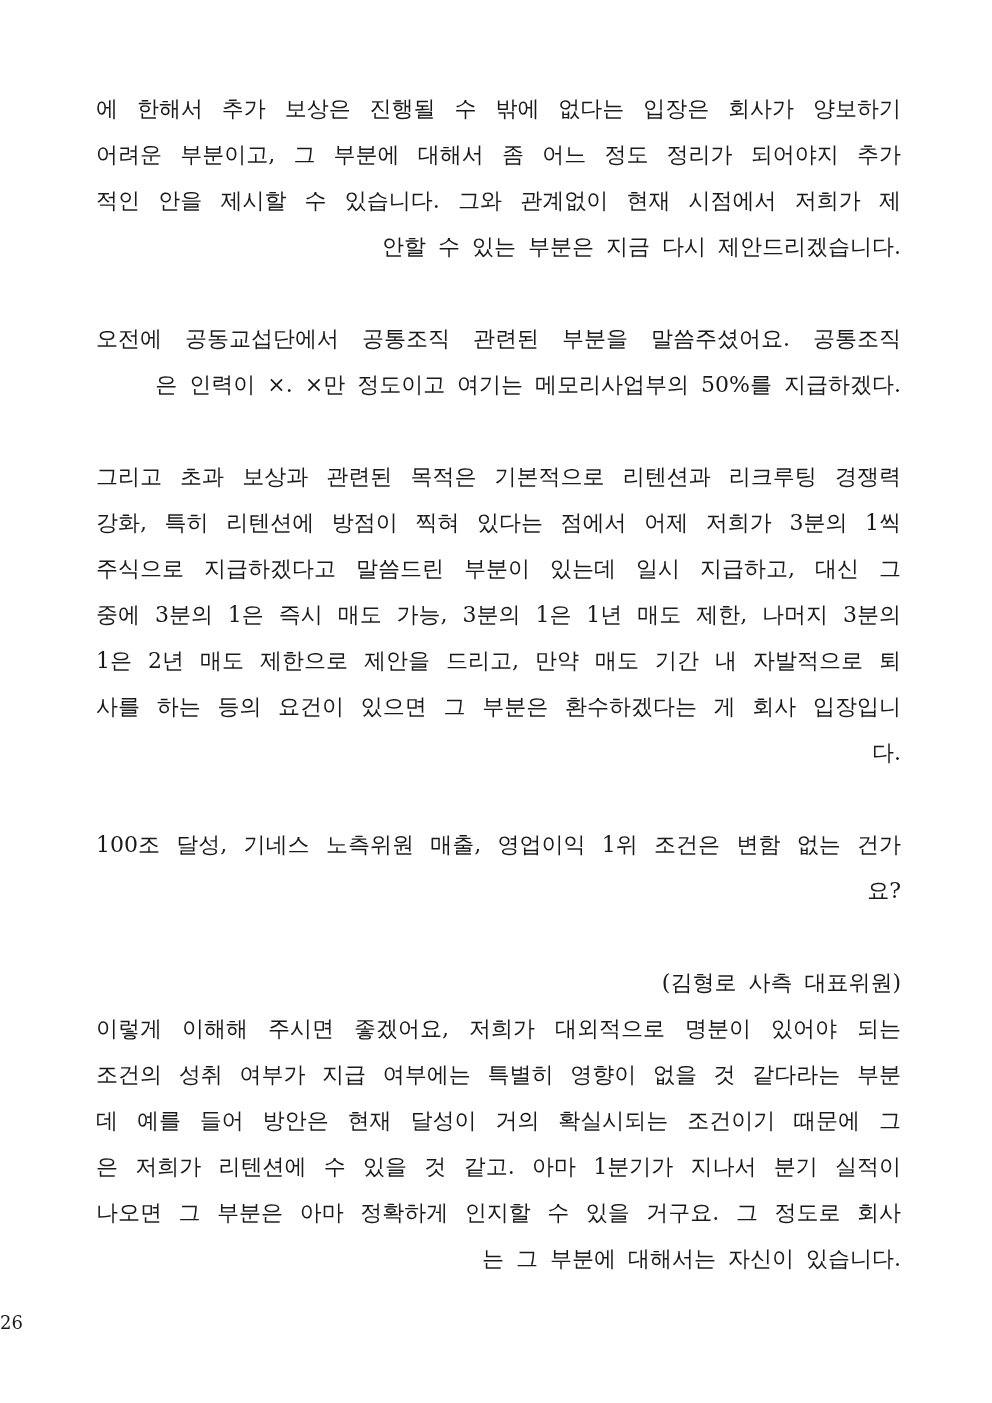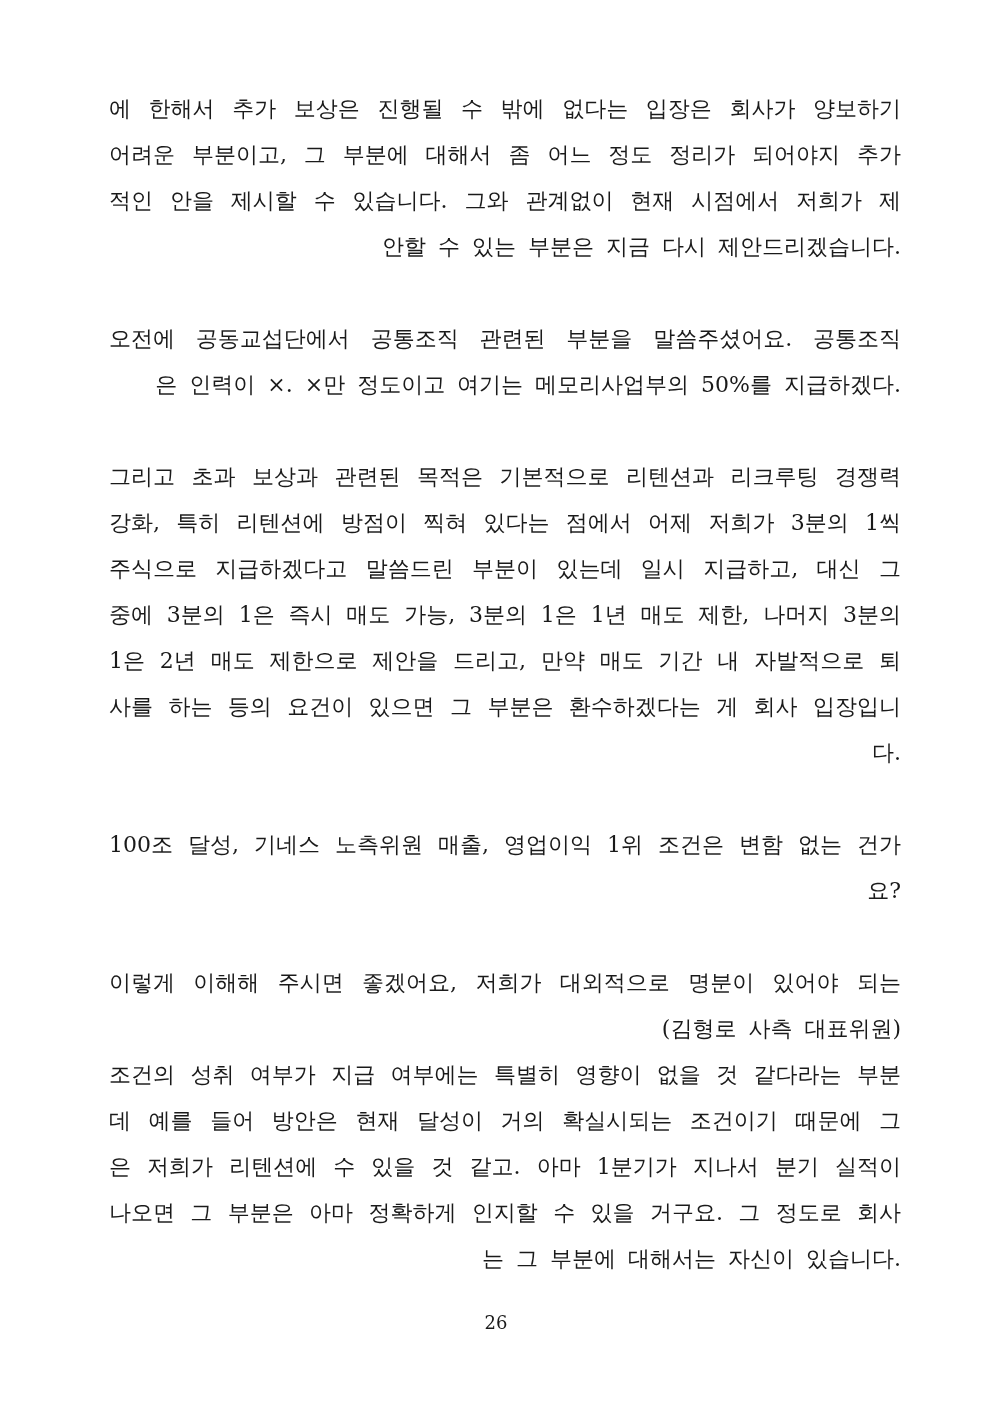--- a/index.html
+++ b/index.html
@@ -26,37 +26,36 @@
     left: 93px;
     top: 86px;
     width: 808px;
     color: #1a1a1a;
     font-size: 22px;
     line-height: 46px;
     word-spacing: 5px;
     word-break: keep-all;
   }
   .para {
-    margin: 0 0 46px 16px;
+    margin: 0 0 46px 3px;
   }
   .line {
     text-align: right;
     white-space: normal;
   }
   .line.j {
     text-align: justify;
     text-align-last: justify;
     -moz-text-align-last: justify;
   }
   .pagenum {
     position: absolute;
     left: 0;
     top: 1310px;
     width: 100%;
-    text-align: center;
     font-size: 18px;
     line-height: 26px;
     color: #1a1a1a;
   }
 </style>
 </head>
 <body>
 
 <div class="page">
   <div class="content" id="content">
@@ -77,22 +76,22 @@
         <div class="line j">중에 3분의 1은 즉시 매도 가능, 3분의 1은 1년 매도 제한, 나머지 3분의</div>
         <div class="line j">1은 2년 매도 제한으로 제안을 드리고, 만약 매도 기간 내 자발적으로 퇴</div>
         <div class="line j">사를 하는 등의 요건이 있으면 그 부분은 환수하겠다는 게 회사 입장입니</div>
         <div class="line">다.</div>
       </div>
       <div class="para">
         <div class="line j">100조 달성, 기네스 노측위원 매출, 영업이익 1위 조건은 변함 없는 건가</div>
         <div class="line">요?</div>
       </div>
       <div class="para">
+        <div class="line">(김형로 사측 대표위원)</div>
         <div class="line j">이렇게 이해해 주시면 좋겠어요, 저희가 대외적으로 명분이 있어야 되는</div>
-        <div class="line">(김형로 사측 대표위원)</div>
         <div class="line j">조건의 성취 여부가 지급 여부에는 특별히 영향이 없을 것 같다라는 부분</div>
         <div class="line j">데 예를 들어 방안은 현재 달성이 거의 확실시되는 조건이기 때문에 그</div>
         <div class="line j">은 저희가 리텐션에 수 있을 것 같고. 아마 1분기가 지나서 분기 실적이</div>
         <div class="line j">나오면 그 부분은 아마 정확하게 인지할 수 있을 거구요. 그 정도로 회사</div>
         <div class="line">는 그 부분에 대해서는 자신이 있습니다.</div>
       </div>
     </div>
   <div class="pagenum">26</div>
 </div>
 

